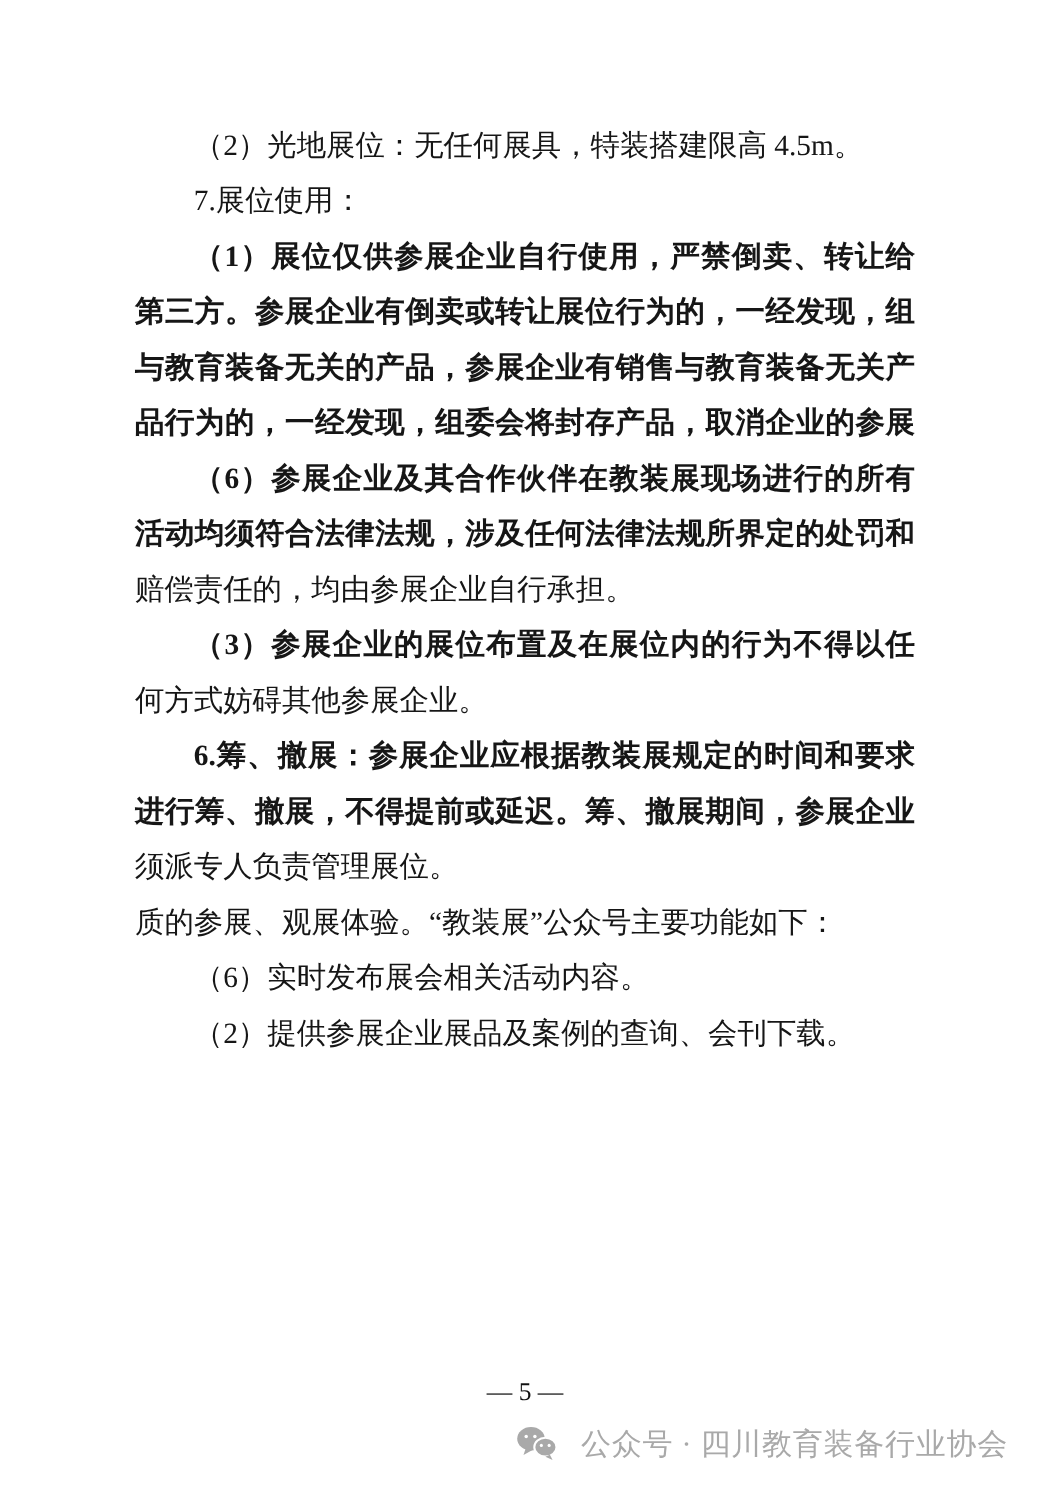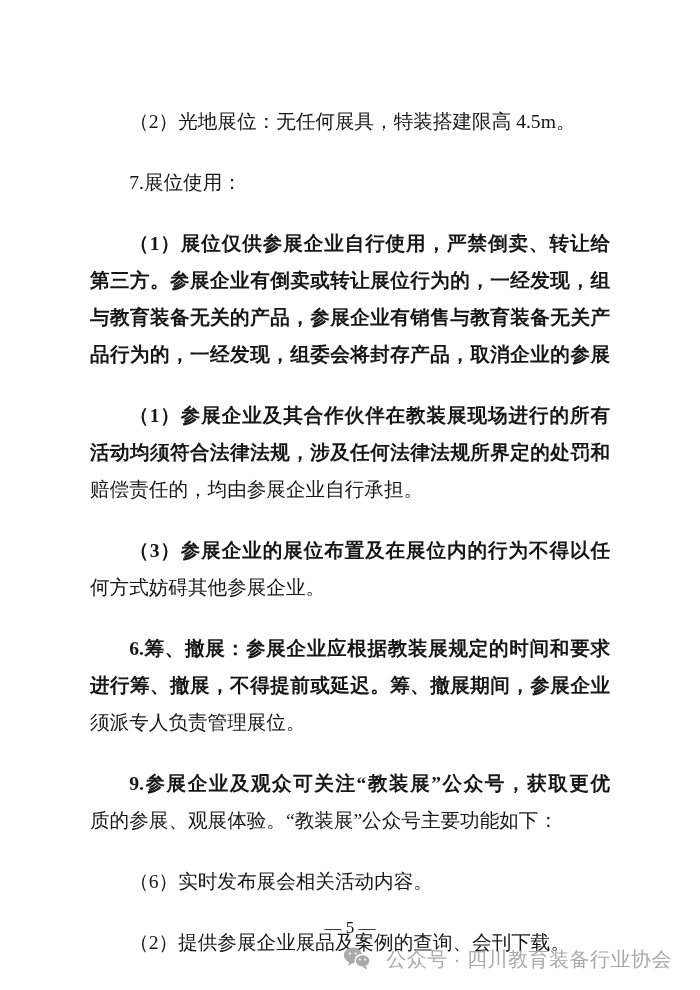--- a/index.html
+++ b/index.html
@@ -22,21 +22,20 @@
     font-size: 19.6px;
     color: #161616;
   }
   .line {
     height: 37px;
     line-height: 37px;
     white-space: nowrap;
   }
   .line.indent {
     text-indent: 2em;
-    margin-top: 24px;
   }
   .line.justify {
     white-space: normal;
     text-align: justify;
     text-align-last: justify;
     font-weight: bold;
   }
   .page-number {
     position: absolute;
     top: 913px;
@@ -48,52 +47,51 @@
     font-family: "Liberation Serif", "DejaVu Serif", serif;
     font-size: 17px;
     color: #111111;
   }
   .wechat-footer {
     position: absolute;
     top: 946px;
     right: 28px;
     height: 30px;
     display: flex;
-    align-items: flex-start;
+    align-items: flex-end;
     gap: 15px;
-    font-family: Liberation Sans, sans-serif;
+    font-family: Liberation Serif, serif;
     font-size: 20px;
     letter-spacing: 0.5px;
     color: #a9a9a9;
   }
   .wechat-footer .icon {
     display: inline-flex;
     width: 28px;
     height: 26px;
   }
 </style>
 </head>
 <body>
 
 <div class="doc-body" style="color: rgb(22, 22, 22);">
     <div class="line indent">（2）光地展位：无任何展具，特装搭建限高 4.5m。</div>
     <div class="line indent">7.展位使用：</div>
     <div class="line indent justify">（1）展位仅供参展企业自行使用，严禁倒卖、转让给</div>
     <div class="line justify">第三方。参展企业有倒卖或转让展位行为的，一经发现，组</div>
     <div class="line justify">与教育装备无关的产品，参展企业有销售与教育装备无关产</div>
     <div class="line justify">品行为的，一经发现，组委会将封存产品，取消企业的参展</div>
-    <div class="line indent justify">（1）参展企业及其合作伙伴在教装展现场进行的所有</div>
+    <div class="line indent justify">（6）参展企业及其合作伙伴在教装展现场进行的所有</div>
     <div class="line justify">活动均须符合法律法规，涉及任何法律法规所界定的处罚和</div>
     <div class="line">赔偿责任的，均由参展企业自行承担。</div>
     <div class="line indent justify">（3）参展企业的展位布置及在展位内的行为不得以任</div>
     <div class="line">何方式妨碍其他参展企业。</div>
     <div class="line indent justify">6.筹、撤展：参展企业应根据教装展规定的时间和要求</div>
     <div class="line justify">进行筹、撤展，不得提前或延迟。筹、撤展期间，参展企业</div>
     <div class="line">须派专人负责管理展位。</div>
-    <div class="line indent justify">9.参展企业及观众可关注“教装展”公众号，获取更优</div>
     <div class="line">质的参展、观展体验。“教装展”公众号主要功能如下：</div>
     <div class="line indent">（6）实时发布展会相关活动内容。</div>
     <div class="line indent">（2）提供参展企业展品及案例的查询、会刊下载。</div>
   </div>
 
 <div class="page-number">— 5 —</div>
 
 <div class="wechat-footer" style="color: rgb(169, 169, 169);">
   <span class="icon">
     <svg width="28" height="26" viewBox="0 0 28 26" xmlns="http://www.w3.org/2000/svg">

